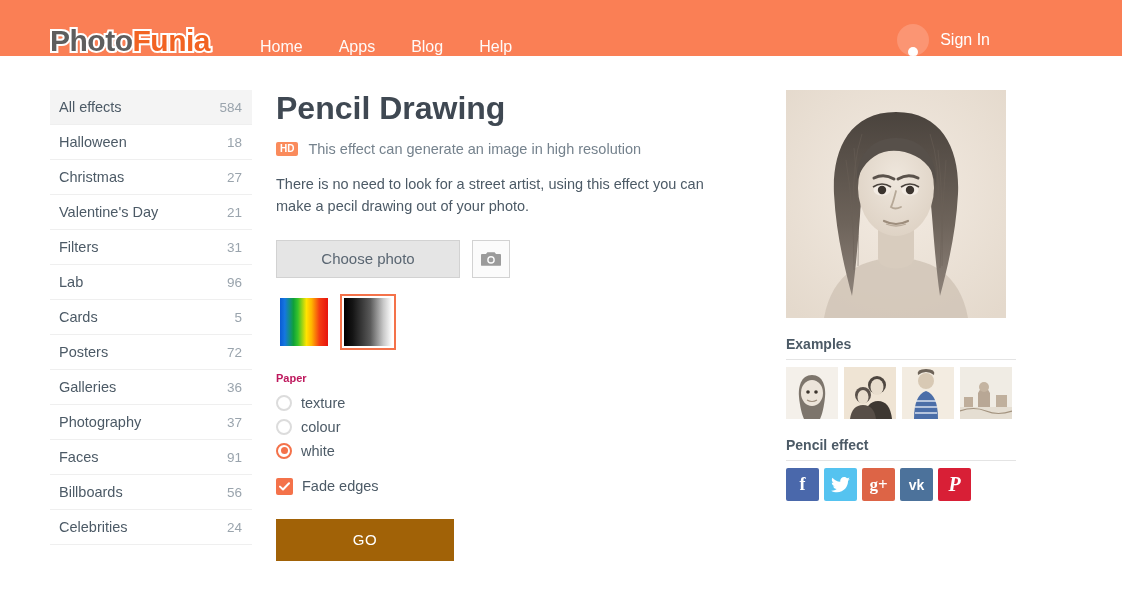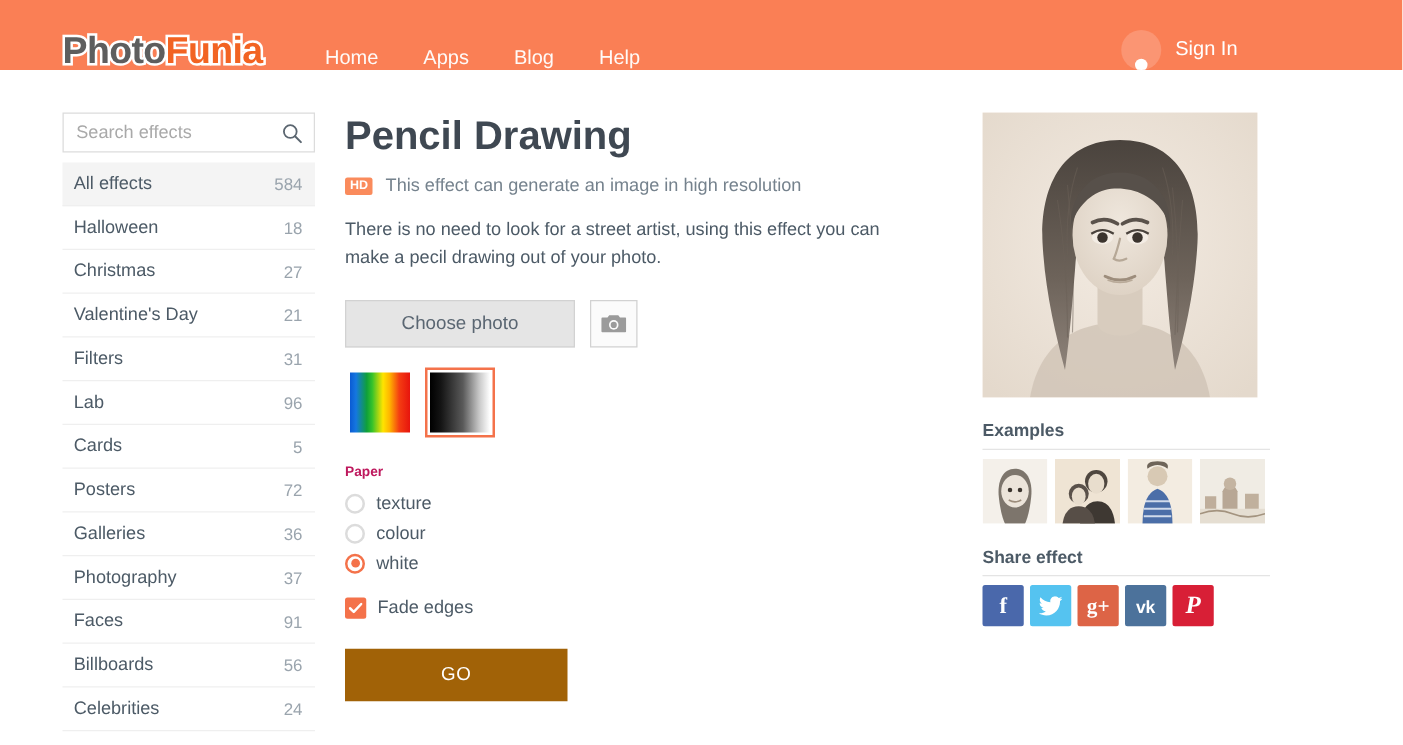--- a/index.html
+++ b/index.html
@@ -247,27 +247,20 @@
     <span class="avatar">
         <span class="head"></span>
       </span>
     <span class="signin-label">Sign In</span>
   </div>
 </div>
 
 <div class="page">
 
   <aside class="sidebar">
-    <div class="search-box">
-      <input type="text" placeholder="Search effects" style="">
-      <svg class="search-icon" viewBox="0 0 20 20">
-        <circle cx="8.5" cy="8.5" r="6" fill="none" stroke="#5b6670" stroke-width="1.7"></circle>
-        <line x1="13" y1="13" x2="18.5" y2="18.5" stroke="#5b6670" stroke-width="1.9" stroke-linecap="round"></line>
-      </svg>
-    </div>
 
     <ul class="cat-list">
       <li class="cat active">
           <span>All effects</span>
           <span class="count">584</span>
         </li>
       <li class="cat">
           <span>Halloween</span>
           <span class="count">18</span>
         </li>
@@ -473,21 +466,21 @@
           <path d="M0 40 h52 v12 H0 z" fill="#e5ded2"></path>
           <path d="M18 40 v-14 q6 -12 12 0 v14 z" fill="#b8a795"></path>
           <circle cx="24" cy="20" r="5" fill="#c4b4a1"></circle>
           <rect x="4" y="30" width="9" height="10" fill="#bfae9b"></rect>
           <rect x="36" y="28" width="11" height="12" fill="#c0b09d"></rect>
           <path d="M0 44 q14 -5 26 0 q12 5 26 0" stroke="#a3937f" stroke-width="1.2" fill="none"></path>
         </svg>
       </div>
     </div>
 
-    <div class="sec-title">Share effect</div>
+    <div class="sec-title">Pencil effect</div>
     <div class="share-row">
       <div class="share-btn" style="background:#4a68ab">
         <span>f</span>
       </div>
       <div class="share-btn" style="background:#55c3f0">
         <svg width="19" height="16" viewBox="0 0 20 17">
           <path d="M20 2c-.7.3-1.5.5-2.3.6.8-.5 1.5-1.3 1.8-2.2-.8.5-1.7.8-2.6 1C16.1.5 15 0 13.8 0c-2.3 0-4.1 1.9-4.1 4.1 0 .3 0 .6.1.9C6.4 4.9 3.4 3.3 1.4.8c-.4.6-.6 1.3-.6 2.1 0 1.4.7 2.7 1.8 3.4-.7 0-1.3-.2-1.9-.5v.1c0 2 1.4 3.6 3.3 4-.3.1-.7.1-1.1.1-.3 0-.5 0-.8-.1.5 1.6 2 2.8 3.8 2.8-1.4 1.1-3.2 1.8-5.1 1.8H0c1.8 1.2 4 1.8 6.3 1.8 7.5 0 11.7-6.3 11.7-11.7v-.5c.8-.6 1.5-1.3 2-2.2z" fill="#fff"></path>
         </svg>
       </div>
       <div class="share-btn" style="background:#dd6446">

